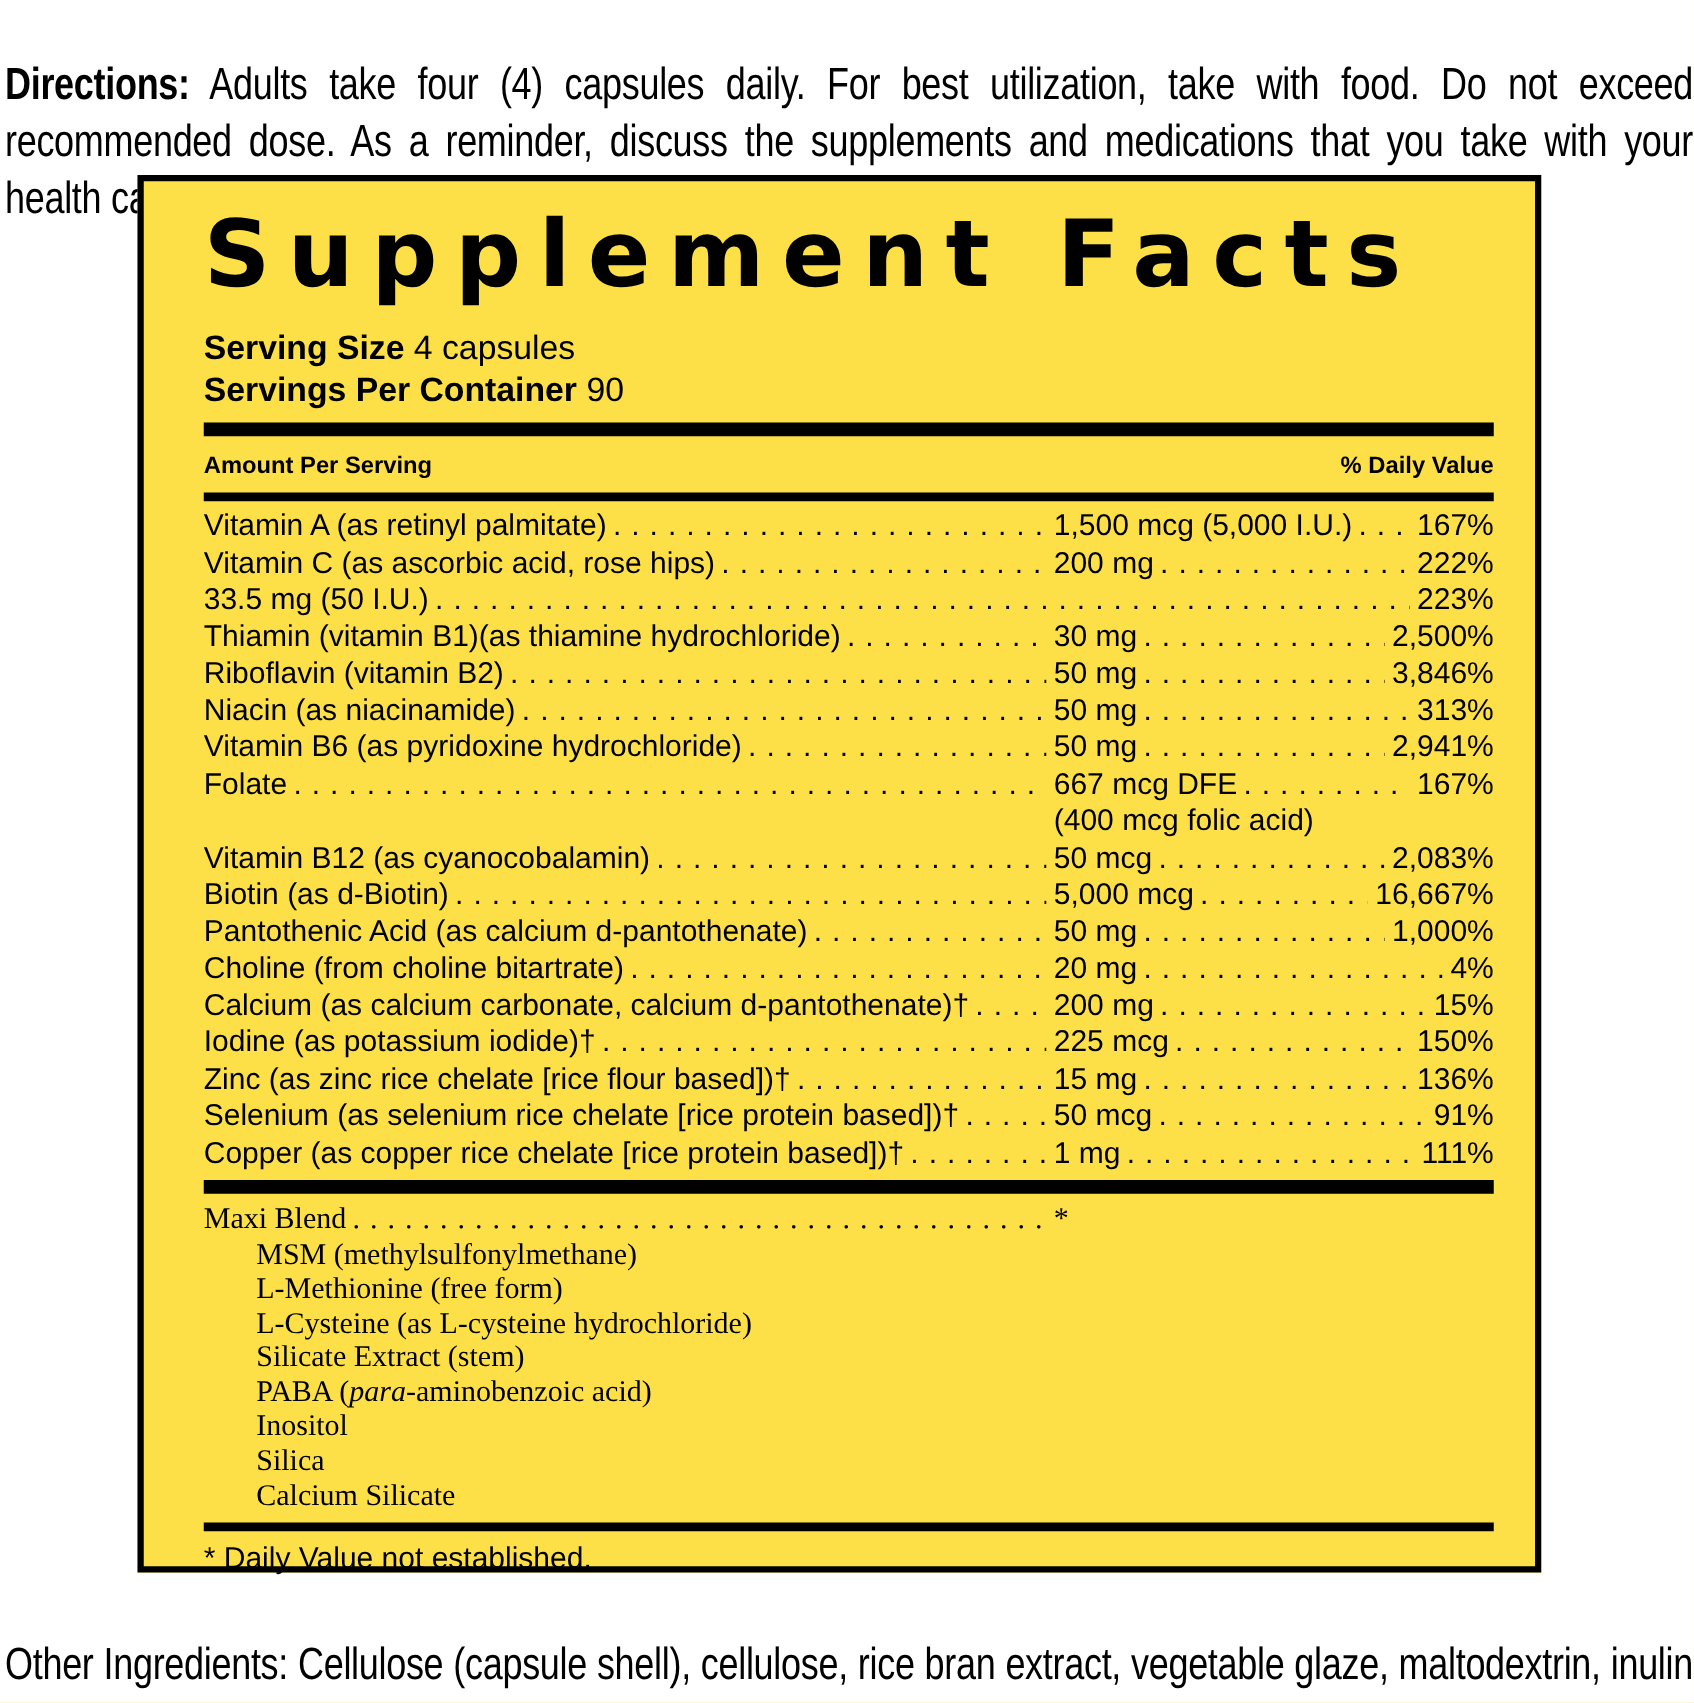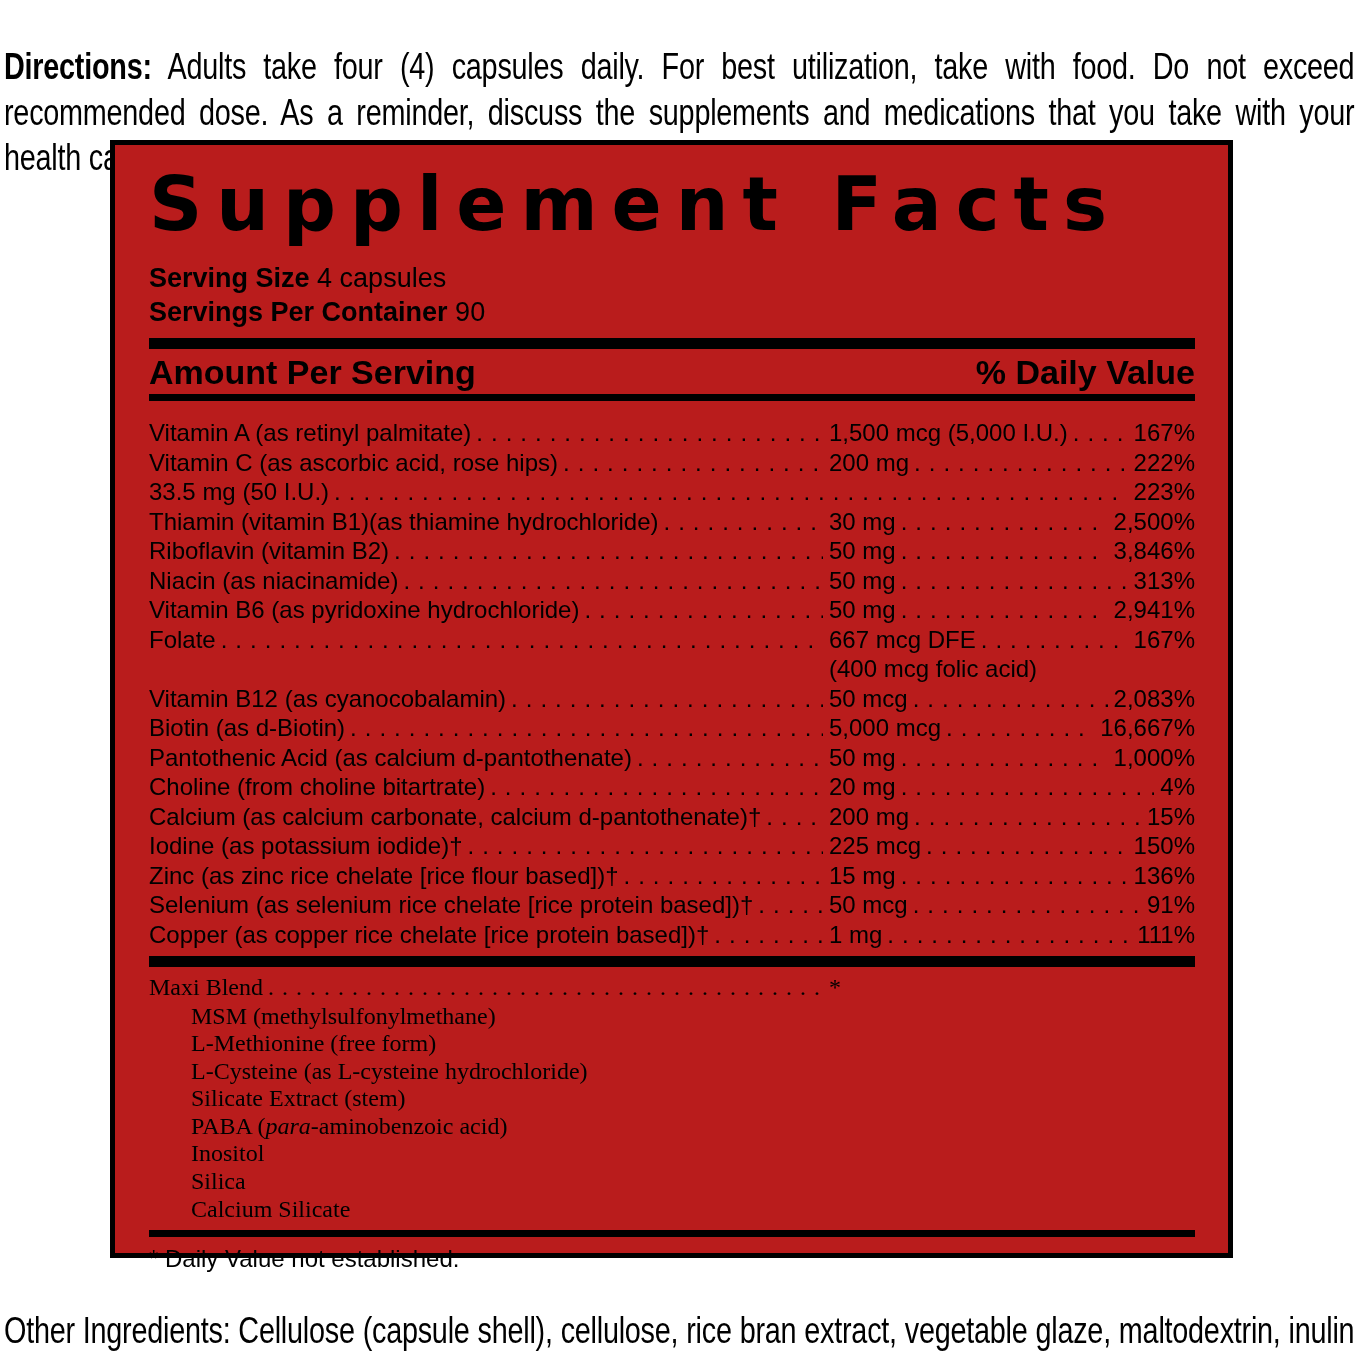--- a/index.html
+++ b/index.html
@@ -24,22 +24,22 @@
   .para .lead { font-weight: bold; }
   #directions { top: 8px; }
   #other-ingredients { top: 1272px; }
 
   .panel {
     position: absolute;
     box-sizing: border-box;
     left: 110px; top: 140px;
     width: 1123px; height: 1118px;
     border: 5px solid #000;
-    padding: 14px 33px 0 34px;
-    background: #b91c1c;
+    padding: 14px 33px 0 48px;
+    background: #fde047;
   }
   .panel-title {
     font-family: "DejaVu Sans", "Liberation Sans", sans-serif;
     font-weight: bold;
     font-size: 74px;
     line-height: 82px;
     letter-spacing: 14px;
     white-space: nowrap;
     margin-top: 4px;
   }
@@ -48,24 +48,24 @@
 
   .bar-thick { height: 11px; background: #000; }
   .bar-thin  { height: 7px;  background: #000; }
   #bar1 { margin-top: 9px; }
   #bar2 { margin-top: 5px; }
   #bar3 { margin-top: 7px; }
   #bar4 { margin-top: 7px; }
 
   .col-header {
     display: flex; justify-content: space-between; align-items: baseline;
-    font-weight: bold; font-size: 34px; line-height: 33px; margin-top: 7px;
-  }
-
-  .rows { margin-top: 17px; font-size: 24px; line-height: 29.5px; }
+    font-weight: bold; font-size: 19px; line-height: 33px; margin-top: 7px;
+  }
+
+  .rows { margin-top: 5px; font-size: 24px; line-height: 29.5px; }
   .row { display: flex; align-items: baseline; }
   .c1 { width: 680px; flex: none; display: flex; align-items: baseline; overflow: hidden; }
   .c2 { flex: 1; display: flex; align-items: baseline; overflow: hidden; }
   .lbl { white-space: nowrap; }
   .leader { flex: 1; overflow: hidden; white-space: nowrap; margin: 0 6px 0 5px; }
   .leader::before {
     content: "..........................................................................................";
     letter-spacing: 8px;
   }
   .pct { white-space: nowrap; flex: none; }

